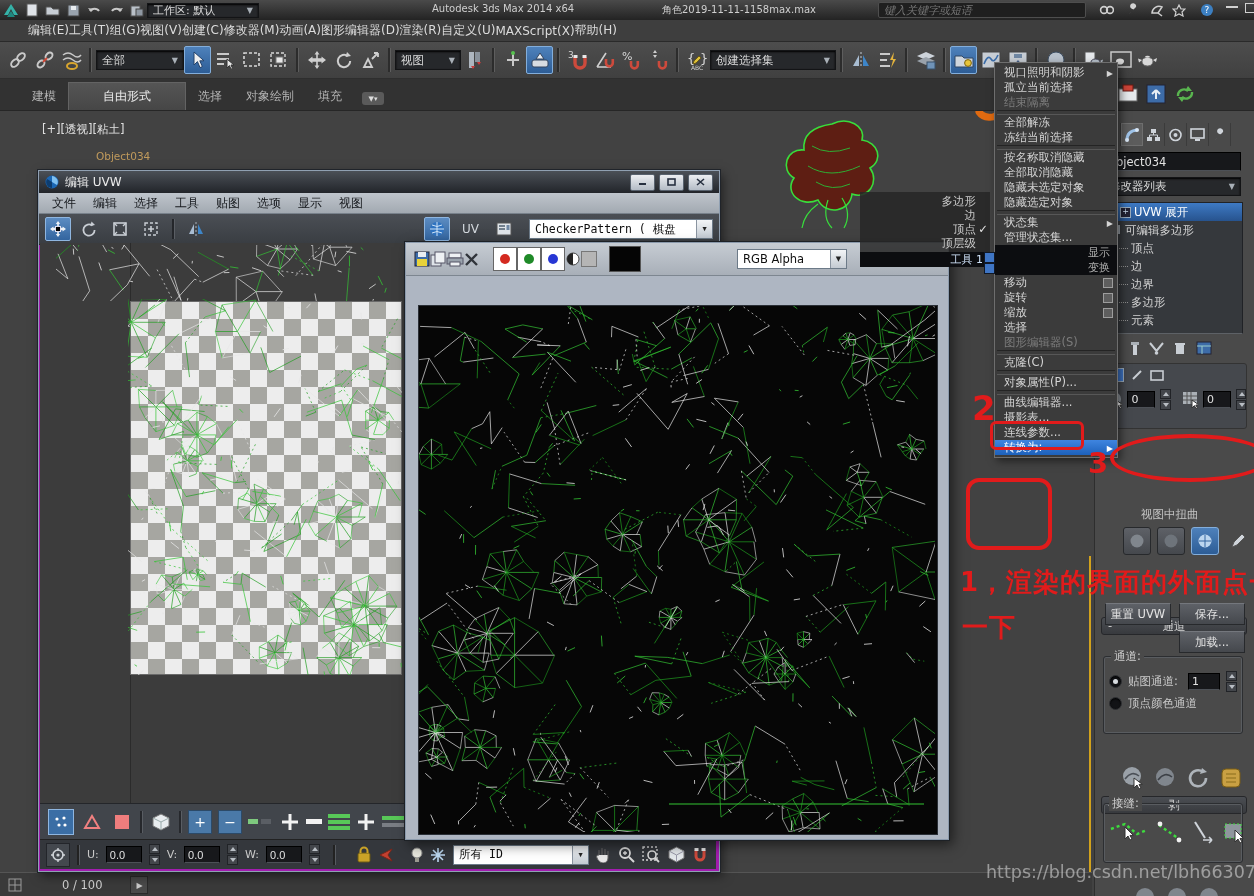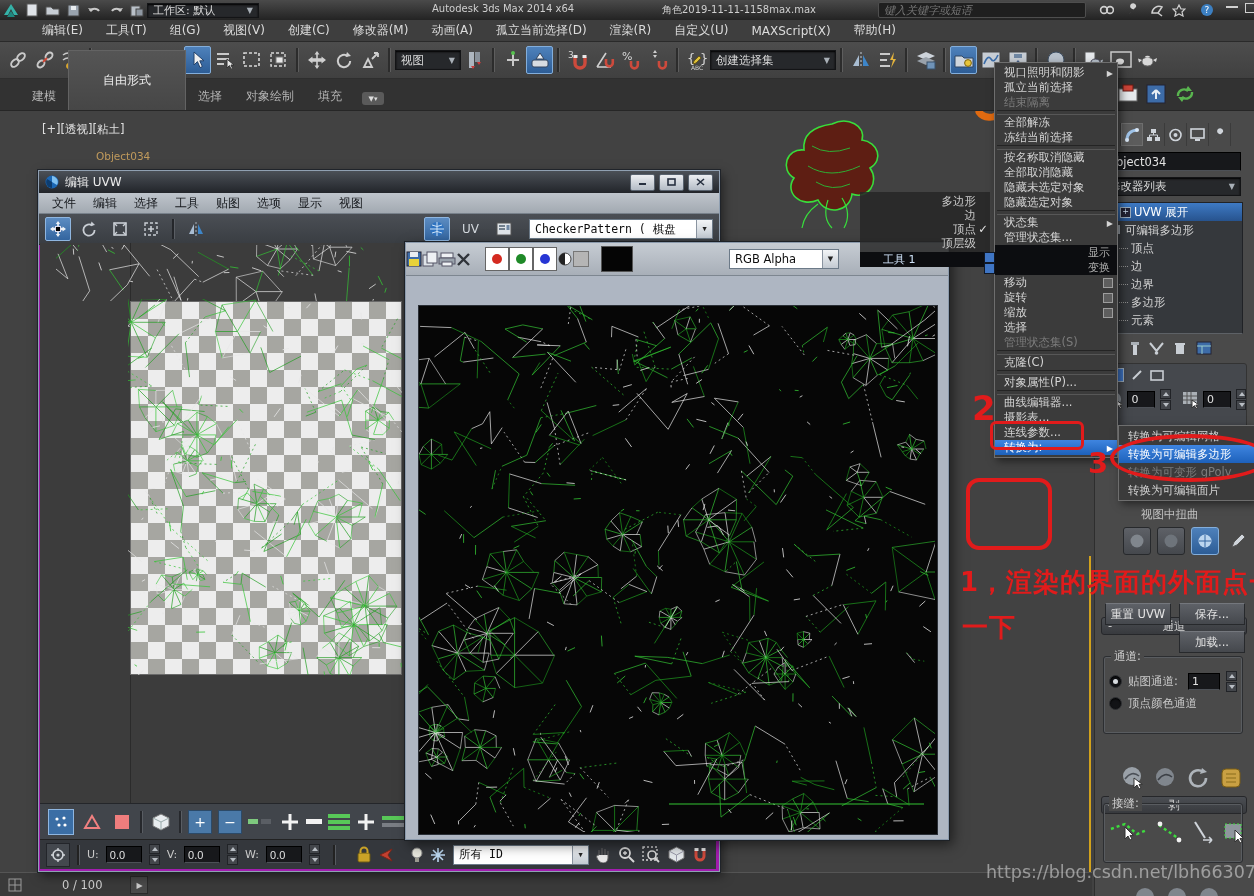--- a/index.html
+++ b/index.html
@@ -5,31 +5,31 @@
   html,body{margin:0;padding:0;background:#2b2b2b}
   #root{position:relative;width:1254px;height:896px;overflow:hidden;background:#424242;
         font-family:"DejaVu Sans",sans-serif}
   .A{position:absolute}
   .F{display:flex;align-items:center}
   
   .tbar{left:0;top:0;width:1254px;height:20px;background:linear-gradient(#4a4a4a,#232323);border-bottom:1px solid #171717;z-index:5}
   .qai{width:21px;height:18px;display:flex;align-items:center;justify-content:center}
   .ttxt{color:#cfcfcf;font-size:10px;white-space:nowrap}
   .search{background:#1f1f1f;border:1px solid #4e4e4e;border-radius:2px;color:#9a9a9a;font-style:italic;font-size:11px;height:14px;padding:0 5px;width:196px;font-family:"DejaVu Sans",sans-serif}
-  .mbar{left:0;top:20px;width:1254px;height:22px;background:#3e3e3e;border-bottom:1px solid #2a2a2a;display:flex;align-items:center;gap:23px;padding-left:42px;box-sizing:border-box;z-index:5}
+  .mbar{left:0;top:20px;width:1254px;height:22px;background:#3e3e3e;border-bottom:1px solid #2a2a2a;display:flex;align-items:center;padding-left:28px;box-sizing:border-box;z-index:5}
   .mitem{color:#dcdcdc;font-size:12px;white-space:nowrap}
   .tools{left:0;top:42px;width:1254px;height:37px;background:linear-gradient(#4d4d4d,#404040);border-bottom:1px solid #2e2e2e;display:flex;align-items:center;padding-left:4px;box-sizing:border-box;z-index:5}
   .ti{width:27px;height:28px;display:flex;align-items:center;justify-content:center;flex:0 0 auto}
   .ti.sel{background:linear-gradient(#4e81bb,#2d5d96);border:1px solid #83aedb;border-radius:2px;box-sizing:border-box}
   .tsep{width:2px;height:24px;background:#2c2c2c;border-right:1px solid #5e5e5e;margin:0 4px;flex:0 0 auto}
   .dcombo{background:#26282b;border:1px solid #131416;box-shadow:inset 0 1px 2px #000;color:#dcdcdc;font-size:11.5px;display:flex;align-items:center;padding:0 5px;height:20px;box-sizing:border-box;flex:0 0 auto}
   .dcombo .car{margin-left:auto;color:#a9b0b7;font-size:8px;padding-left:6px}
   .ribbon{left:0;top:79px;width:1254px;height:32px;background:#323232;border-bottom:1px solid #262626;display:flex;align-items:flex-end;padding-left:20px;box-sizing:border-box;z-index:5}
   .rtab{color:#b3b3b3;font-size:12px;padding:5px 12px;white-space:nowrap}
-  .rtab.act{background:linear-gradient(#555,#464646);color:#ececec;border:1px solid #636363;border-bottom:none;padding:21px 34px}
+  .rtab.act{background:linear-gradient(#555,#464646);color:#ececec;border:1px solid #636363;border-bottom:none;padding:5px 34px}
   
   .wt{height:22px;background:linear-gradient(#4b5057,#22252a);display:flex;align-items:center;padding:0 6px;gap:6px}
   .wt .t{color:#ebebeb;font-size:12px;white-space:nowrap}
   .wbtn{width:23px;height:15px;background:linear-gradient(#eceef1,#b4bcc6);border:1px solid #58626e;border-radius:2px;display:flex;align-items:center;justify-content:center;margin-left:4px;flex:0 0 auto}
   .uvmenu{height:20px;background:linear-gradient(#bfc5cc,#a2a9b1);display:flex;align-items:center;gap:17px;padding-left:13px;font-size:12px;color:#15181c;border-bottom:1px solid #78818b}
   .uvtools{height:30px;background:linear-gradient(#4b4f55,#393d42);display:flex;align-items:center;padding:0 6px;gap:5px;border-bottom:1px solid #222}
   .uti{width:26px;height:24px;display:flex;align-items:center;justify-content:center;flex:0 0 auto}
   .uti.sel{background:linear-gradient(#5c8cc2,#33659f);border:1px solid #8fb6e0;border-radius:2px;box-sizing:border-box}
   .wcombo{background:#fff;border:1px solid #6c7a88;color:#0e0e0e;font-size:12px;display:flex;align-items:center;padding-left:5px;height:20px;box-sizing:border-box;flex:0 0 auto}
   .warr{width:15px;height:100%;background:linear-gradient(#f3f5f7,#c3cad2);border-left:1px solid #8a94a0;display:flex;align-items:center;justify-content:center;color:#222;font-size:7px;margin-left:auto}
@@ -155,21 +155,21 @@
   </div>
 
   <div class="A mbar">
     <span class="mitem">编辑(E)</span>
     <span class="mitem">工具(T)</span>
     <span class="mitem">组(G)</span>
     <span class="mitem">视图(V)</span>
     <span class="mitem">创建(C)</span>
     <span class="mitem">修改器(M)</span>
     <span class="mitem">动画(A)</span>
-    <span class="mitem">孤立当前选择(D)</span>
+    <span class="mitem">图形编辑器(D)</span>
     <span class="mitem">渲染(R)</span>
     <span class="mitem">自定义(U)</span>
     <span class="mitem">MAXScript(X)</span>
     <span class="mitem">帮助(H)</span>
   </div>
 
   <div class="A tools">
     <div class="ti">
         <svg width="20" height="20">
           <g fill="none" stroke="#c9c9c9" stroke-width="2">
@@ -1285,21 +1285,21 @@
         </svg>
       <svg width="16" height="16">
           <path d="M4 3v6a4 4 0 0 0 8 0V3" fill="none" stroke="#cd4a3c" stroke-width="3"></path>
           <rect x="2.5" y="1" width="4" height="3" fill="#e8e8e8"></rect>
           <rect x="9.5" y="1" width="4" height="3" fill="#e8e8e8"></rect>
         </svg>
     </div>
   </div>
 
   <div class="A" style="left:405px;top:242px;width:542px;height:596px;background:#aeb6c2;border:1px solid #8b9aac;outline:1px solid #1d2126;box-shadow:4px 5px 12px rgba(0,0,0,.55);z-index:20">
-    <div class="F" style="height:32px;background:linear-gradient(#c6ccd3,#a8afb8);border-bottom:1px solid #7d8690;gap:0;">
+    <div class="F" style="height:32px;background:linear-gradient(#c6ccd3,#a8afb8);border-bottom:1px solid #7d8690;gap:0;padding-left:8px">
       <svg width="16" height="16">
           <rect x="1" y="1" width="14" height="14" fill="#3d6ca8" stroke="#223"></rect>
           <rect x="4" y="1" width="8" height="5" fill="#e9edf1"></rect>
           <rect x="3" y="8" width="10" height="7" fill="#e8d23a"></rect>
         </svg>
       <svg width="16" height="16">
           <rect x="1" y="4" width="10" height="11" fill="#dfe4e9" stroke="#556"></rect>
           <rect x="5" y="1" width="10" height="11" fill="#eef1f4" stroke="#556"></rect>
         </svg>
       <svg width="18" height="15">
@@ -2756,21 +2756,21 @@
         <polygon points="8,18 4,13 11,13" fill="#59b54f"></polygon>
       </svg>
   </div>
 
   <div class="A" style="left:860px;top:192px;width:130px;background:rgba(38,38,38,.86);border:1px solid #61616 1;border-color:#616161;z-index:60;padding:2px 0">
     <div class="qti"><span>多边形</span></div>
     <div class="qti"><span>边</span></div>
     <div class="qti"><span>顶点</span><span class="A" style="right:2px;top:0;color:#e0e0e0">✓</span></div>
     <div class="qti"><span>顶层级</span></div>
   </div>
-  <div class="A qhead" style="left:860px;top:252px;width:130px;text-align:left;padding-left:23px;box-sizing:border-box;color:#cfe2f8;z-index:60">工具 1</div>
+  <div class="A qhead" style="left:860px;top:252px;width:130px;text-align:right;padding-left:23px;box-sizing:border-box;color:#cfe2f8;z-index:60">工具 1</div>
 
   <div class="A" style="left:994px;top:62px;width:122px;background:#3b3b3b;border:1px solid #6e6e6e;box-shadow:3px 3px 8px rgba(0,0,0,.5);z-index:60;padding:2px 0">
     <div class="qi"><span>视口照明和阴影</span><span class="arr">▶</span></div>
     <div class="qi"><span>孤立当前选择</span></div>
     <div class="qi dis"><span>结束隔离</span></div>
     <div class="qsep"></div>
     <div class="qi"><span>全部解冻</span></div>
     <div class="qi"><span>冻结当前选择</span></div>
     <div class="qsep"></div>
     <div class="qi"><span>按名称取消隐藏</span></div>
@@ -2779,40 +2779,34 @@
     <div class="qi"><span>隐藏选定对象</span></div>
     <div class="qsep"></div>
     <div class="qi"><span>状态集</span><span class="arr">▶</span></div>
     <div class="qi"><span>管理状态集...</span></div>
     <div class="qhead">显示</div>
     <div class="qhead">变换</div>
     <div class="qi"><span>移动</span><span class="box"></span></div>
     <div class="qi"><span>旋转</span><span class="box"></span></div>
     <div class="qi"><span>缩放</span><span class="box"></span></div>
     <div class="qi"><span>选择</span></div>
-    <div class="qi dis"><span>管理状态集(S)</span></div>
+    <div class="qi dis"><span>图形编辑器(S)</span></div>
     <div class="qsep"></div>
     <div class="qi"><span>克隆(C)</span></div>
     <div class="qsep"></div>
     <div class="qi"><span>对象属性(P)...</span></div>
     <div class="qsep"></div>
     <div class="qi"><span>曲线编辑器...</span></div>
     <div class="qi"><span>摄影表...</span></div>
     <div class="qi"><span>连线参数...</span></div>
     <div class="qi hl"><span>转换为:</span><span class="arr">▶</span></div>
   </div>
   <div class="A" style="left:984px;top:252px;width:9px;height:9px;background:#3f75c4;border:1px solid #101826;z-index:61"></div>
   <div class="A" style="left:984px;top:263px;width:9px;height:9px;background:#3f75c4;border:1px solid #101826;z-index:61"></div>
 
-  <div class="A" style="left:1118px;top:425px;width:135px;background:#3b3b3b;border:1px solid #6e6e6e;box-shadow:3px 3px 8px rgba(0,0,0,.5);z-index:62;padding:1px 0">
-    <div class="qi" style="height:18px;line-height:18px"><span>转换为可编辑网格</span></div>
-    <div class="qi hl" style="height:18px;line-height:18px"><span>转换为可编辑多边形</span></div>
-    <div class="qi dis" style="height:18px;line-height:18px"><span>转换为可变形 gPoly</span></div>
-    <div class="qi" style="height:18px;line-height:18px"><span>转换为可编辑面片</span></div>
-  </div>
 
   <span class="A red" style="left:972px;top:388px;font-size:34px;z-index:70">2</span>
   <div class="A" style="left:990px;top:421px;width:88px;height:23px;border:3px solid #e11b1b;border-radius:6px;z-index:70"></div>
   <div class="A" style="left:1110px;top:434px;width:152px;height:40px;border:4px solid #e11b1b;border-radius:50%;z-index:70"></div>
   <span class="A red" style="left:1088px;top:446px;font-size:29px;z-index:70">3</span>
   <div class="A" style="left:966px;top:478px;width:78px;height:64px;border:4px solid #e11b1b;border-radius:13px;z-index:70"></div>
   <span class="A red" style="left:960px;top:565px;font-size:26px;letter-spacing:1px;white-space:nowrap;z-index:70">1，渲染的界面的外面点一下</span>
   <span class="A red" style="left:962px;top:610px;font-size:26px;letter-spacing:1px;z-index:70">一下</span>
 
   <span class="A wm" style="left:986px;top:862px;z-index:71">https://blog.csdn.net/lbh6630726</span>

